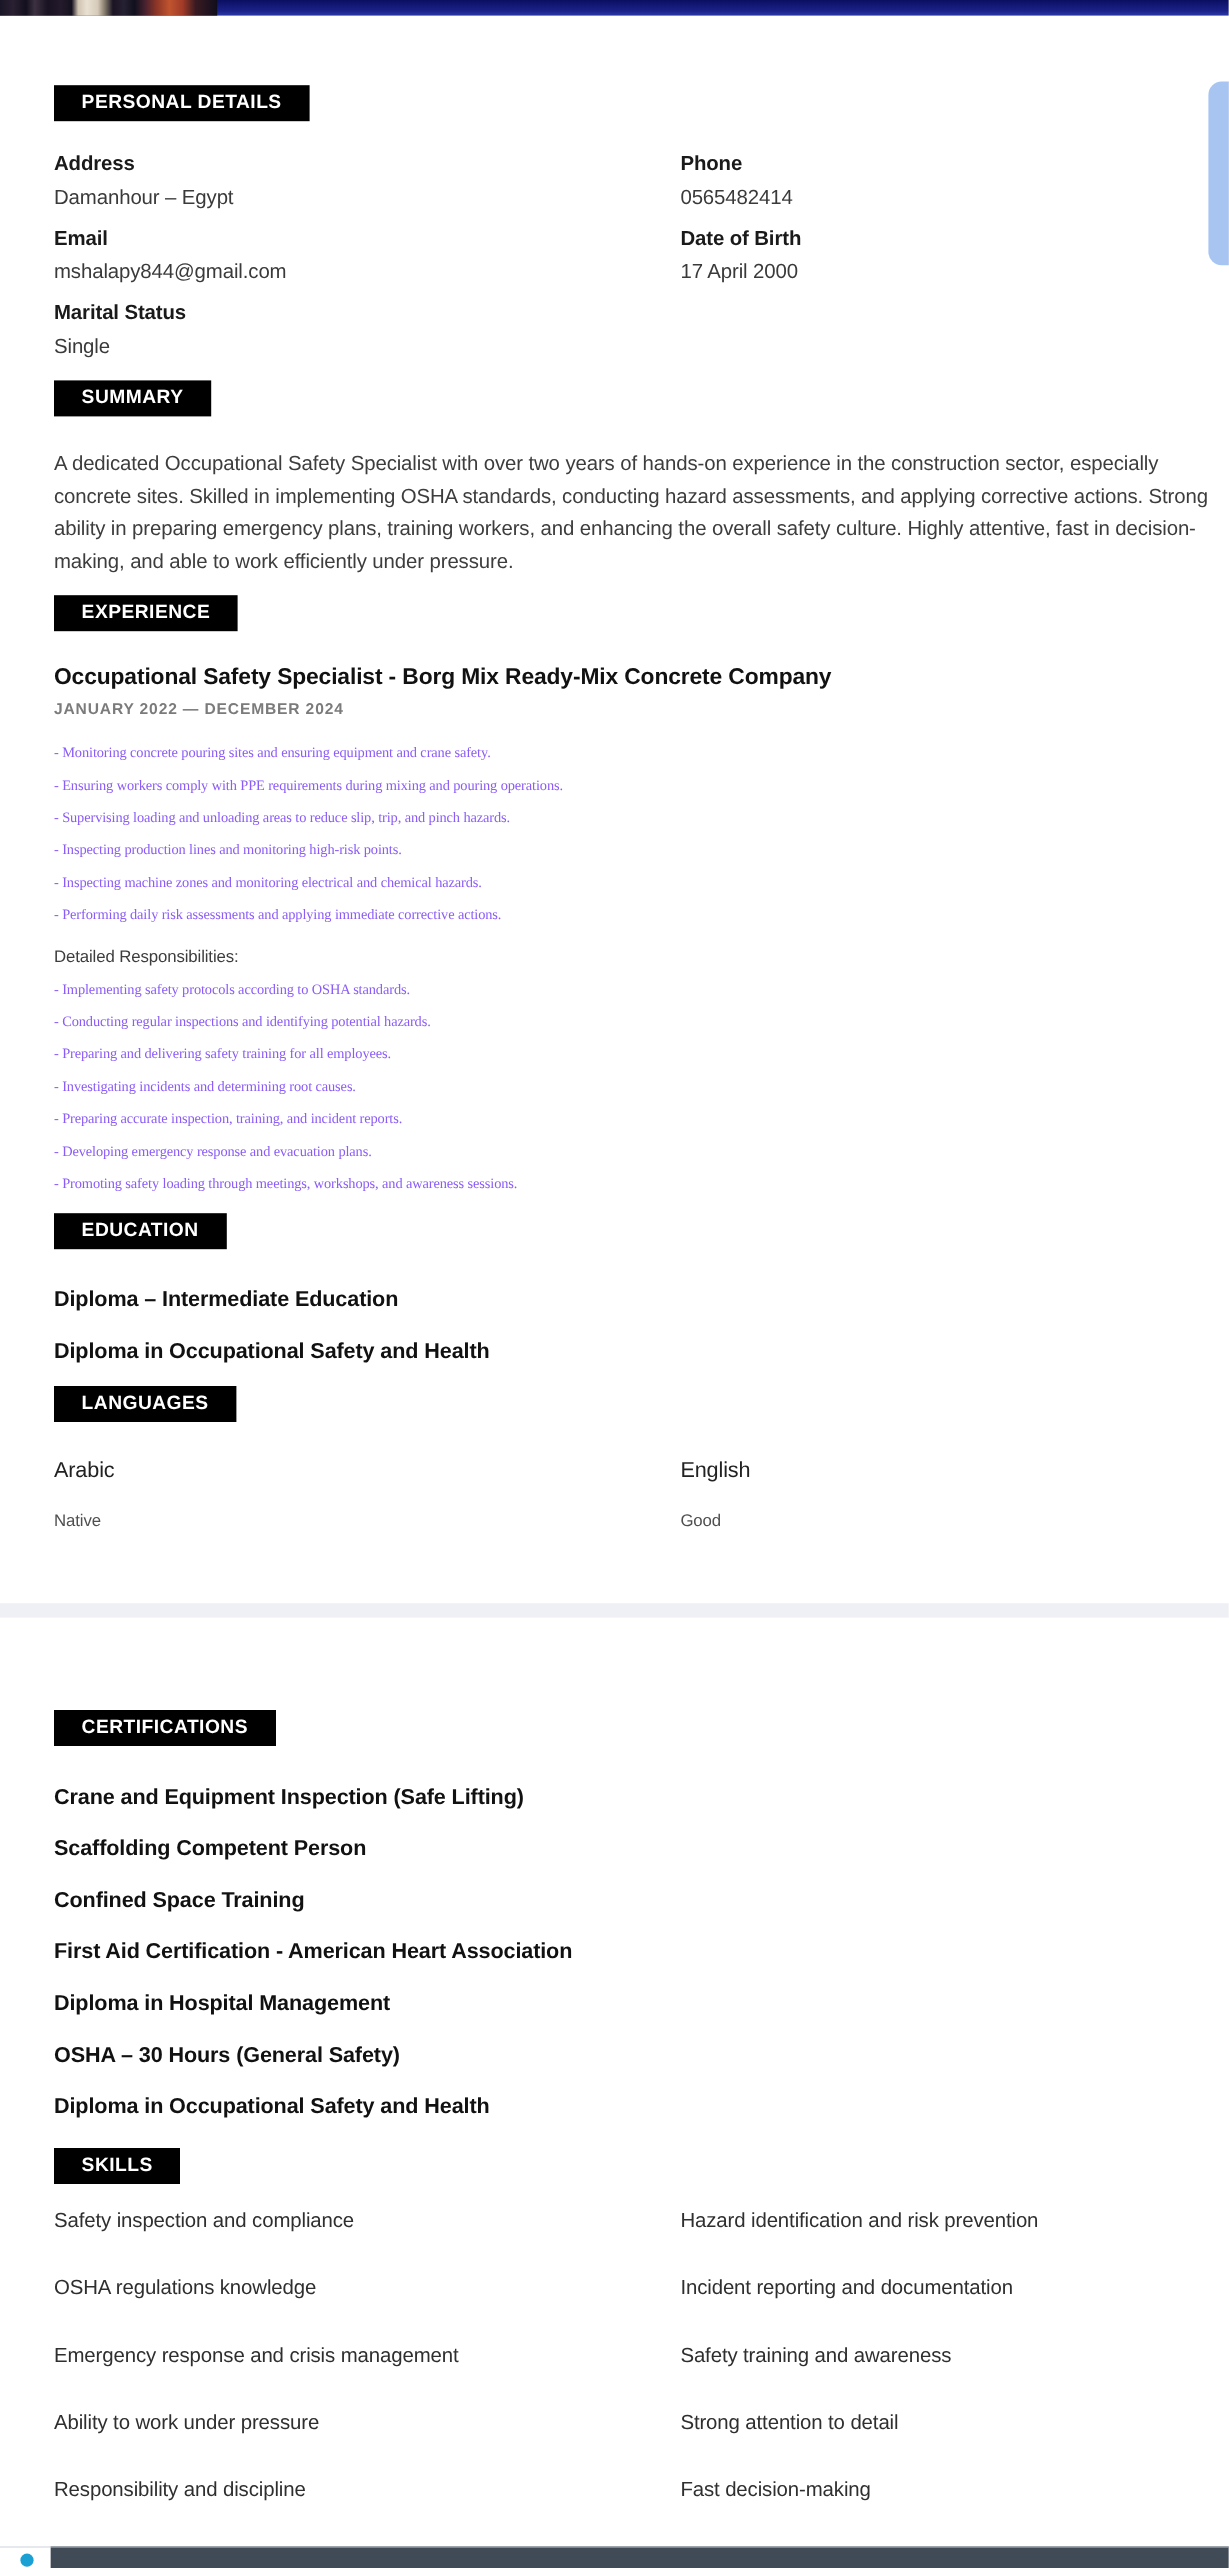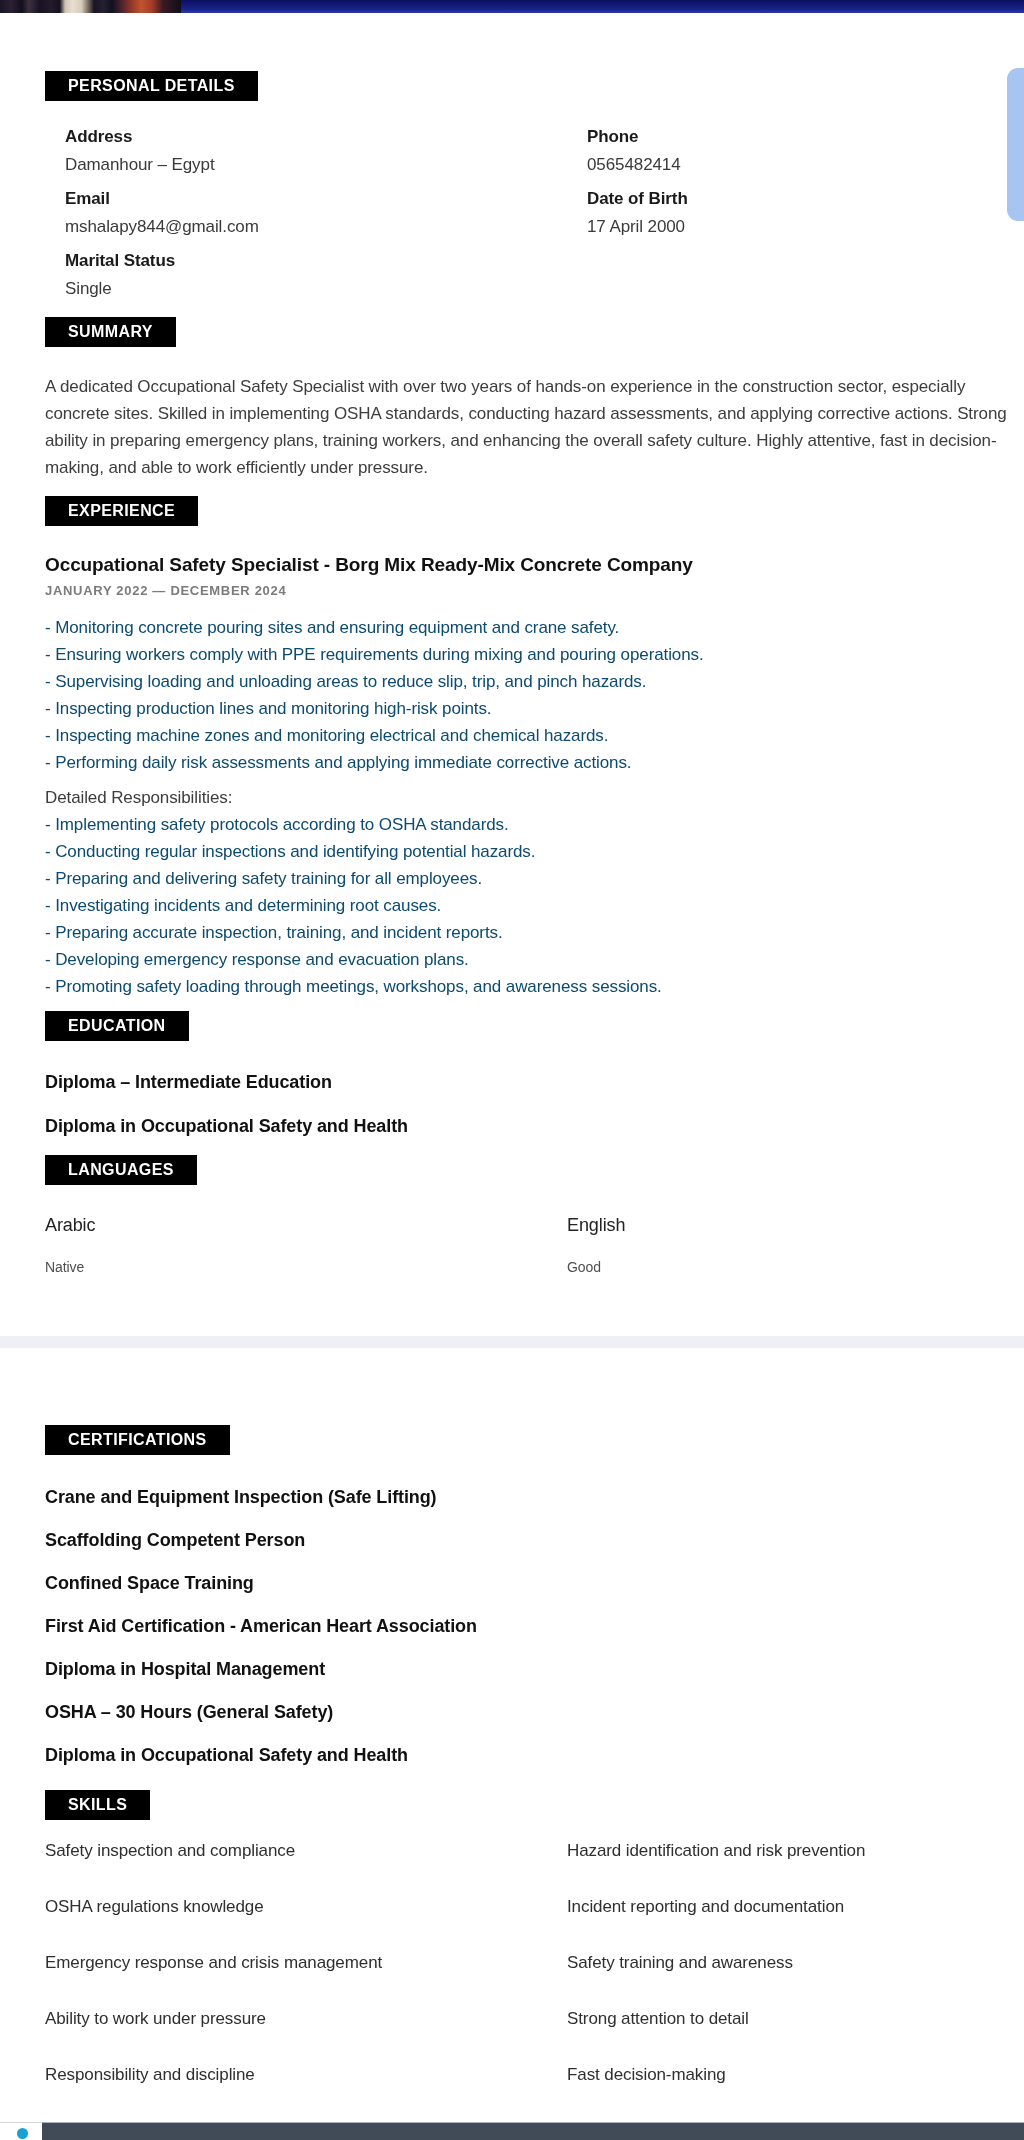--- a/index.html
+++ b/index.html
@@ -17,29 +17,29 @@
   .photo-fragment{position:absolute;top:0;left:0;width:181px;height:13px;
     background:linear-gradient(90deg,#191526 0%,#2a2133 6%,#120f1e 12%,#3d3140 16%,#181222 22%,#241b2b 28%,#15111f 33%,#cfc3b2 36%,#e9e0d2 40%,#d6cbba 45%,#8b8070 48%,#1a1424 52%,#262033 57%,#11101e 62%,#4a2230 67%,#8c3527 72%,#c0542f 78%,#a23c28 84%,#3a1a22 90%,#100e1c 100%);}
   .scroll-thumb{position:absolute;top:68px;left:1007px;width:28px;height:153px;
     border-radius:11px;background:var(--scroll-thumb);z-index:30;}
   
   .page-gap{position:absolute;top:1336px;left:0;width:1024px;height:12px;background:var(--page-gap);}
   
   .section{position:absolute;left:45px;width:979px;}
   .sec-label{display:inline-block;background:var(--label-bg);color:var(--label-fg);
     font-weight:bold;font-size:16px;line-height:16px;padding:7px 23px;letter-spacing:0.4px;}
-  .field-grid{display:grid;grid-template-columns:522px 1fr;row-gap:12px;margin-top:25px;margin-left:20px;}
+  .field-grid{display:grid;grid-template-columns:522px 1fr;row-gap:12px;margin-top:25px;}
   .field-label{font-weight:bold;font-size:17px;line-height:22px;color:#1a1a1a;}
   .field-value{font-size:17px;line-height:22px;color:#3a3a3a;margin-top:6px;}
   .summary-text{margin:26px 0 0 0;font-size:17px;line-height:27px;color:#3d3d3d;width:979px;}
   .job-title{margin-top:27px;font-size:19px;line-height:24px;font-weight:bold;color:#111111;}
   .job-date{margin-top:6px;font-size:13px;line-height:16px;font-weight:bold;color:#7b7b7b;letter-spacing:0.7px;}
   .bullets{margin-top:15px;}
-  .bullet{font-size:17px;line-height:27px;color:#0c4a6e;}
-  .detail-heading{margin-top:8px;font-size:17px;line-height:27px;color:#3d3d3d;}
+  .bullet{font-size:12px;line-height:27px;color:#8b5cf6;font-family:Liberation Serif, serif;}
+  .detail-heading{margin-top:8px;font-size:14px;line-height:27px;color:#3d3d3d;}
   .edu-item,.cert-item{font-size:18px;line-height:24px;font-weight:bold;color:#111111;}
   .edu-item.first{margin-top:29px;}
   .edu-item.next{margin-top:20px;}
   .cert-item.first{margin-top:30px;}
   .cert-item.next{margin-top:19px;}
   .lang-grid{display:grid;grid-template-columns:522px 1fr;margin-top:28px;}
   .lang-name{font-size:18px;line-height:24px;color:#222222;}
   .lang-level{font-size:14px;line-height:18px;color:#4f4f4f;margin-top:21px;}
   .skills-grid{display:grid;grid-template-columns:522px 1fr;row-gap:34px;margin-top:20px;}
   .skill{font-size:17px;line-height:22px;color:#2f2f2f;}

